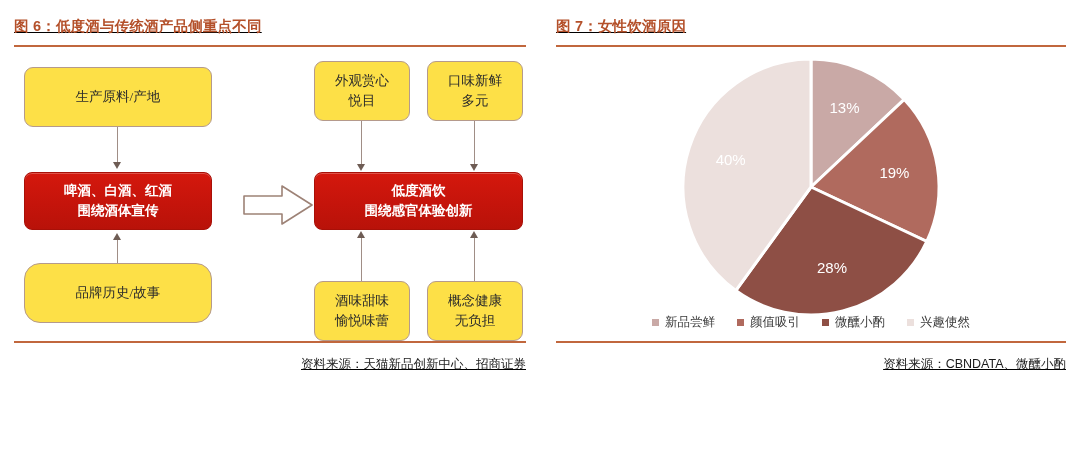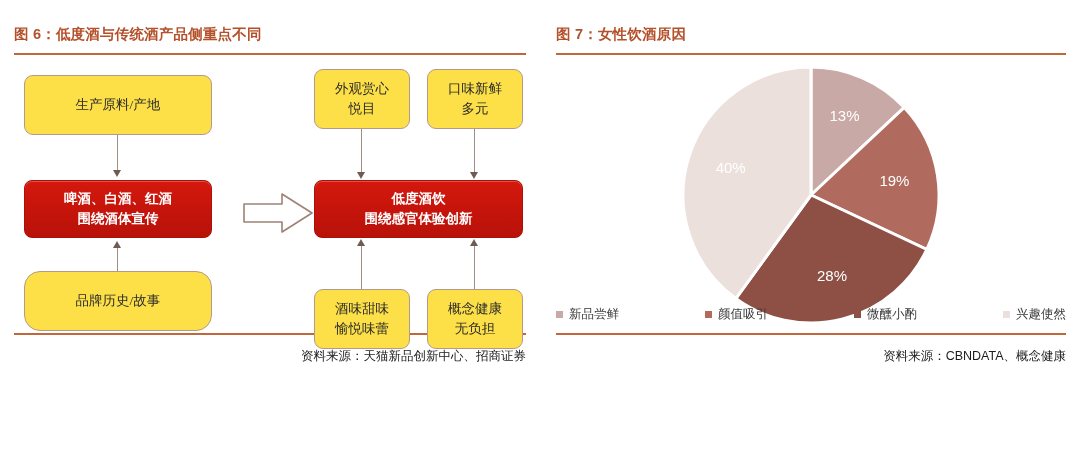--- a/index.html
+++ b/index.html
@@ -21,23 +21,24 @@
     position: relative;
     display: flex;
     box-sizing: border-box;
   }
 
   .panel {
     width: 540px;
     height: 391px;
     position: relative;
     box-sizing: border-box;
-    padding: 12px 14px;
+    padding: 4px 14px;
     display: flex;
     flex-direction: column;
+    text-decoration: underline;
   }
   .panel.right {
     padding-left: 16px;
   }
 
   
   .fig-title {
     font-size: 14.5px;
     font-weight: bold;
     color: #b4502a;
@@ -139,21 +140,21 @@
     fill: #ffffff;
     text-anchor: middle;
     dominant-baseline: middle;
   }
   .legend {
     position: absolute;
     bottom: 10px;
     left: 0;
     right: 0;
     display: flex;
-    justify-content: space-between;
+    justify-content: center;
     align-items: center;
     gap: 22px;
   }
   .legend-item {
     display: flex;
     align-items: center;
     gap: 6px;
     font-size: 12.5px;
     color: #3a3a3a;
     font-family: "Liberation Serif", "DejaVu Serif", serif;
@@ -294,17 +295,17 @@
           </div>
           <div class="legend-item">
             <span class="legend-swatch" style="background: rgb(236, 224, 221);"></span>
             <span>兴趣使然</span>
           </div>
         </div>
     </div>
 
     <div class="panel-footer">
       <div class="rule-bottom"></div>
-      <div class="source">资料来源：CBNDATA、概念健康</div>
+      <div class="source">资料来源：CBNDATA、微醺小酌</div>
     </div>
   </div>
 
 </div>
 
 </body></html>

